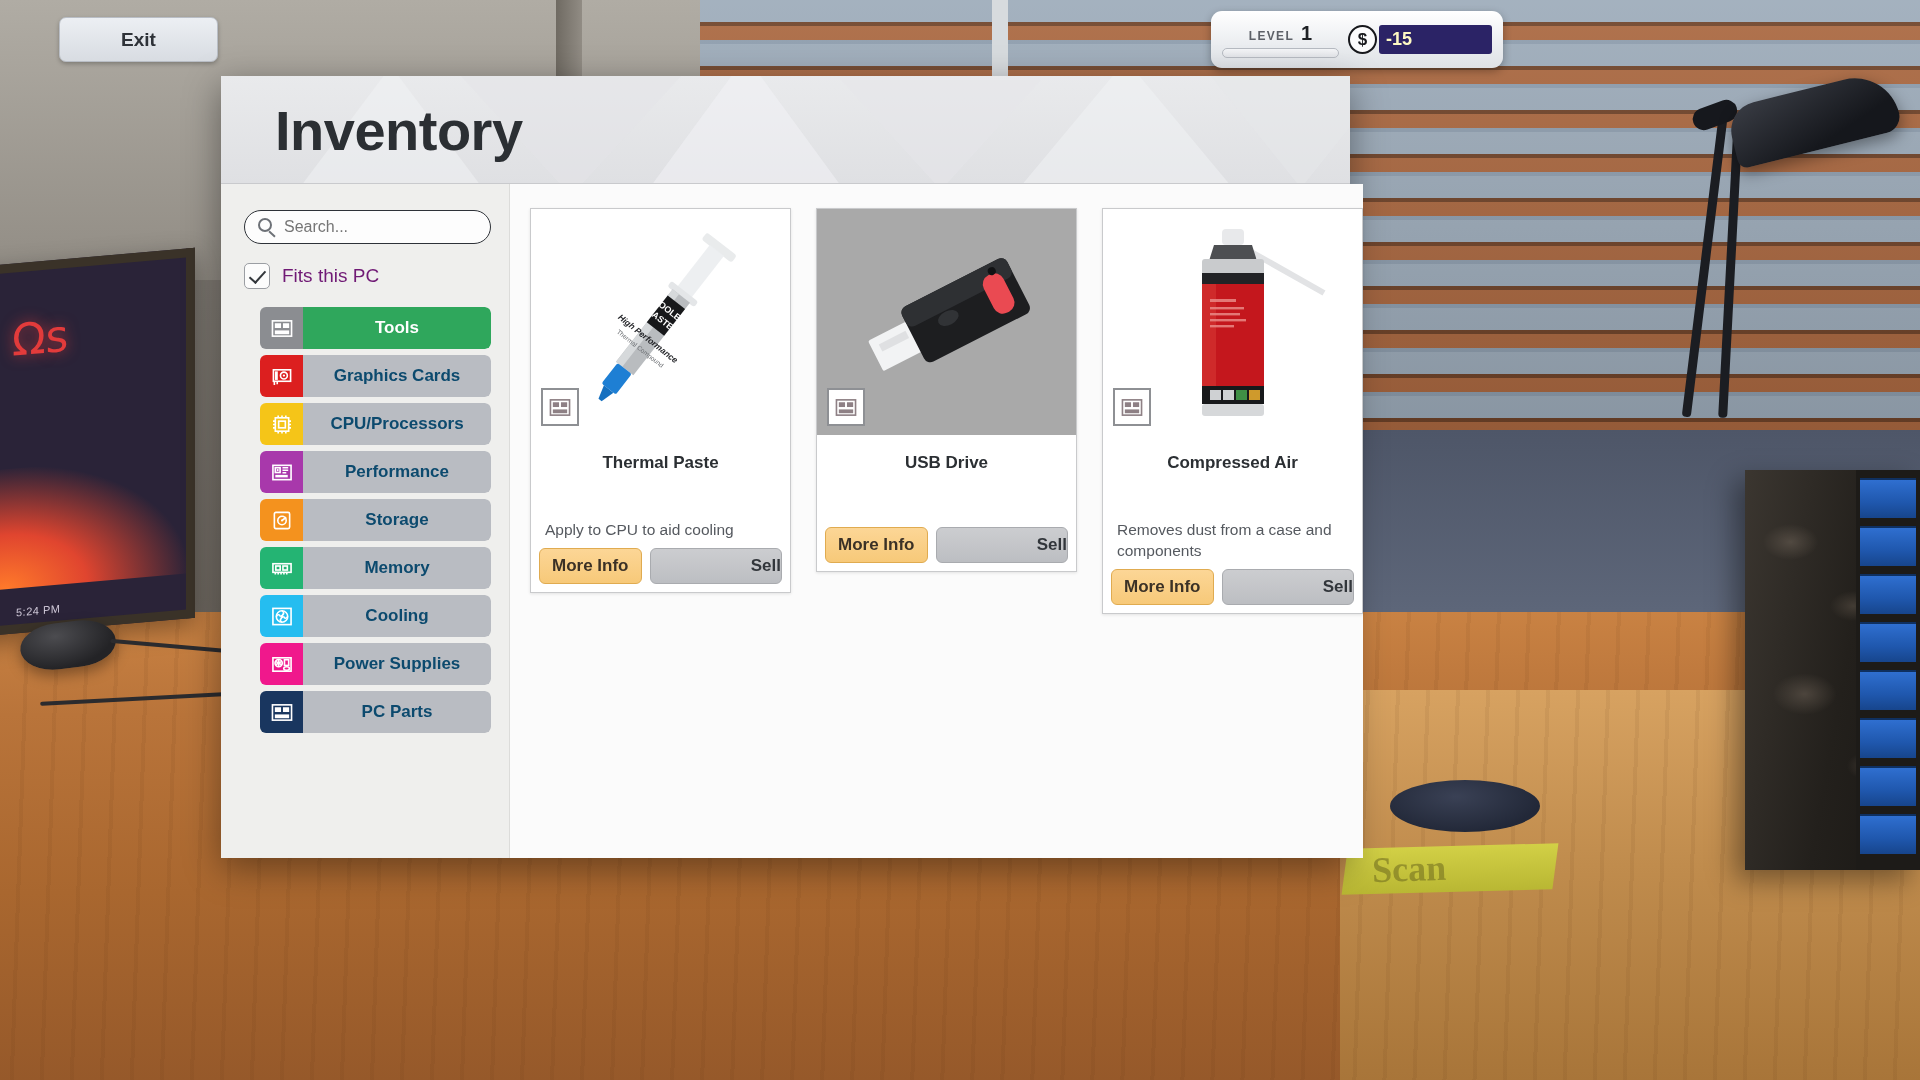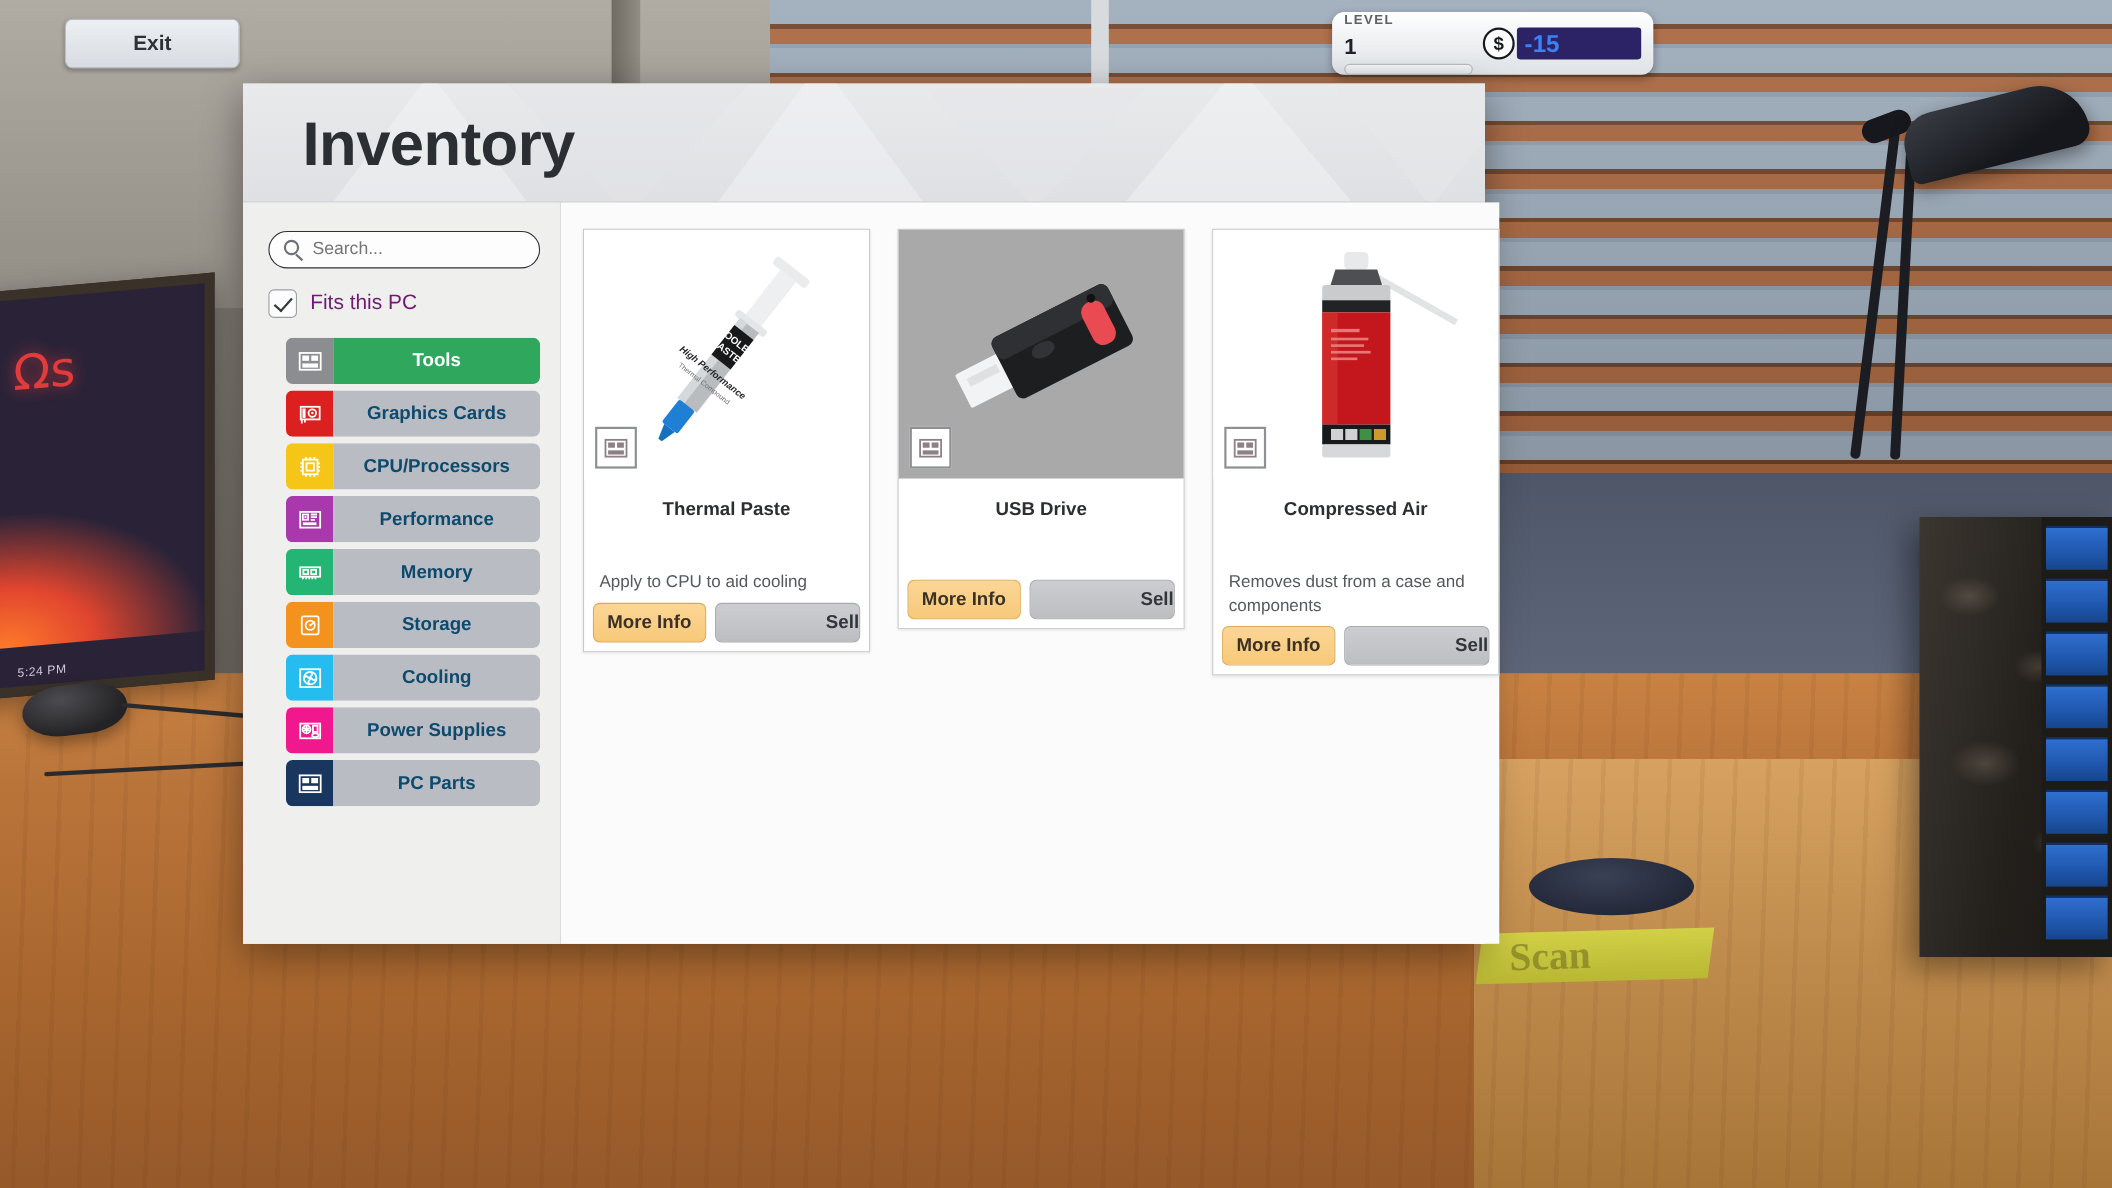--- a/index.html
+++ b/index.html
@@ -174,40 +174,40 @@
     box-shadow:0 2px 4px rgba(0,0,0,.25);
   }
 
   #hud {
     position:absolute; left:1211px; top:11px; width:292px; height:57px;
     background:linear-gradient(180deg,#ffffff 0%,#eceef1 55%,#dfe2e6 100%);
     border-radius:11px; box-shadow:0 3px 8px rgba(0,0,0,.3);
     display:flex; align-items:center; padding:0 11px;
   }
   .hud-level { width:148px; }
-  .hud-level-row { display:flex; align-items:baseline; justify-content:center; gap:7px;flex-direction:column; }
+  .hud-level-row { display:flex; align-items:baseline; justify-content:center; gap:7px; }
   .hud-level-label { font-size:12px; letter-spacing:1.3px; color:#5d6168; font-weight:600; }
   .hud-level-value { font-size:20px; font-weight:700; color:#1d2024; }
   .hud-bar {
     margin-top:3px; height:10px; border-radius:6px;
     background:linear-gradient(180deg,#f4f5f7,#e2e4e8);
     border:1px solid #b6bac1;
   }
   .hud-money { display:flex; align-items:center; margin-left:9px; }
   .coin {
     width:29px; height:29px; border-radius:50%;
     border:2.5px solid #17181c; display:flex; align-items:center;
     justify-content:center; font-size:17px; font-weight:700; color:#17181c;
     background:#fbfbfc;
   }
   .money-box {
     width:113px; height:29px; margin-left:2px;
     background:#2b2366; border-radius:3px;
     display:flex; align-items:center; padding-left:7px;
-    font-size:22px; font-weight:700; color:#3b82f6;
+    font-size:18px; font-weight:700; color:#fef9c3;
   }
 
   
   #panel {
     position:absolute; left:221px; top:76px; width:1129px; height:782px;
     background:#f7f7f7; box-shadow:0 10px 34px rgba(0,0,0,.4);
   }
   #panel-header {
     position:relative; height:108px; overflow:hidden;
     background:linear-gradient(180deg,#e9eaec 0%,#dfe0e3 100%);
@@ -450,40 +450,40 @@
                 <rect x="2.5" y="3.5" width="19" height="15" stroke="#ffffff" fill="none" stroke-width="1.7"></rect>
                 <rect x="5" y="6" width="5" height="5" stroke="#ffffff" fill="none" stroke-width="1.7"></rect>
                 <circle cx="7.5" cy="8.5" r="1.1" fill="#ffffff"></circle>
                 <path d="M12.5 6h6 M12.5 8.6h6 M12.5 11.2h4" stroke="#ffffff" fill="none" stroke-width="1.7"></path>
                 <rect x="5" y="13.5" width="13" height="2.6" fill="#ffffff"></rect>
               </svg>
             </div>
             <div class="cat-label">Performance</div>
           </div>
           <div class="cat">
+            <div class="cat-badge" style="background: rgb(244, 146, 30);">
+              <svg class="ico" viewBox="0 0 24 22">
+                <rect x="4" y="2.5" width="16" height="17" rx="1.6" stroke="#ffffff" fill="none" stroke-width="1.7"></rect>
+                <circle cx="12" cy="11" r="4.4" stroke="#ffffff" fill="none" stroke-width="1.7"></circle>
+                <path d="M12 11 L16.4 7.6" stroke="#ffffff" fill="none" stroke-width="1.7"></path>
+                <circle cx="12" cy="11" r="1.1" fill="#ffffff"></circle>
+              </svg>
+            </div>
+            <div class="cat-label">Storage</div>
+          </div>
+          <div class="cat">
             <div class="cat-badge" style="background: rgb(36, 180, 115);">
               <svg class="ico" viewBox="0 0 24 22">
                 <rect x="2.5" y="6" width="19" height="9" stroke="#ffffff" fill="none" stroke-width="1.7"></rect>
                 <rect x="5.5" y="8.4" width="4.6" height="4.2" stroke="#ffffff" fill="none" stroke-width="1.7"></rect>
                 <rect x="13" y="8.4" width="4.6" height="4.2" stroke="#ffffff" fill="none" stroke-width="1.7"></rect>
                 <path d="M5 15v2.4 M8 15v2.4 M11 15v2.4 M14 15v2.4 M17 15v2.4" stroke="#ffffff" fill="none" stroke-width="1.7"></path>
               </svg>
             </div>
             <div class="cat-label">Memory</div>
-          </div>
-          <div class="cat">
-            <div class="cat-badge" style="background: rgb(244, 146, 30);">
-              <svg class="ico" viewBox="0 0 24 22">
-                <rect x="4" y="2.5" width="16" height="17" rx="1.6" stroke="#ffffff" fill="none" stroke-width="1.7"></rect>
-                <circle cx="12" cy="11" r="4.4" stroke="#ffffff" fill="none" stroke-width="1.7"></circle>
-                <path d="M12 11 L16.4 7.6" stroke="#ffffff" fill="none" stroke-width="1.7"></path>
-                <circle cx="12" cy="11" r="1.1" fill="#ffffff"></circle>
-              </svg>
-            </div>
-            <div class="cat-label">Storage</div>
           </div>
           <div class="cat">
             <div class="cat-badge" style="background: rgb(37, 189, 240);">
               <svg class="ico" viewBox="0 0 24 22">
                 <rect x="2.5" y="2.5" width="19" height="17" stroke="#ffffff" fill="none" stroke-width="1.7"></rect>
                 <circle cx="12" cy="11" r="6" stroke="#ffffff" fill="none" stroke-width="1.7"></circle>
                 <circle cx="12" cy="11" r="1.8" fill="#ffffff"></circle>
                 <path d="M12 5.2c2.2 1 2.6 3.2 0 4 M17.8 11c-1 2.2-3.2 2.6-4 0 M12 16.8c-2.2-1-2.6-3.2 0-4 M6.2 11c1-2.2 3.2-2.6 4 0" stroke="#ffffff" fill="none" stroke-width="1.7"></path>
               </svg>
             </div>

